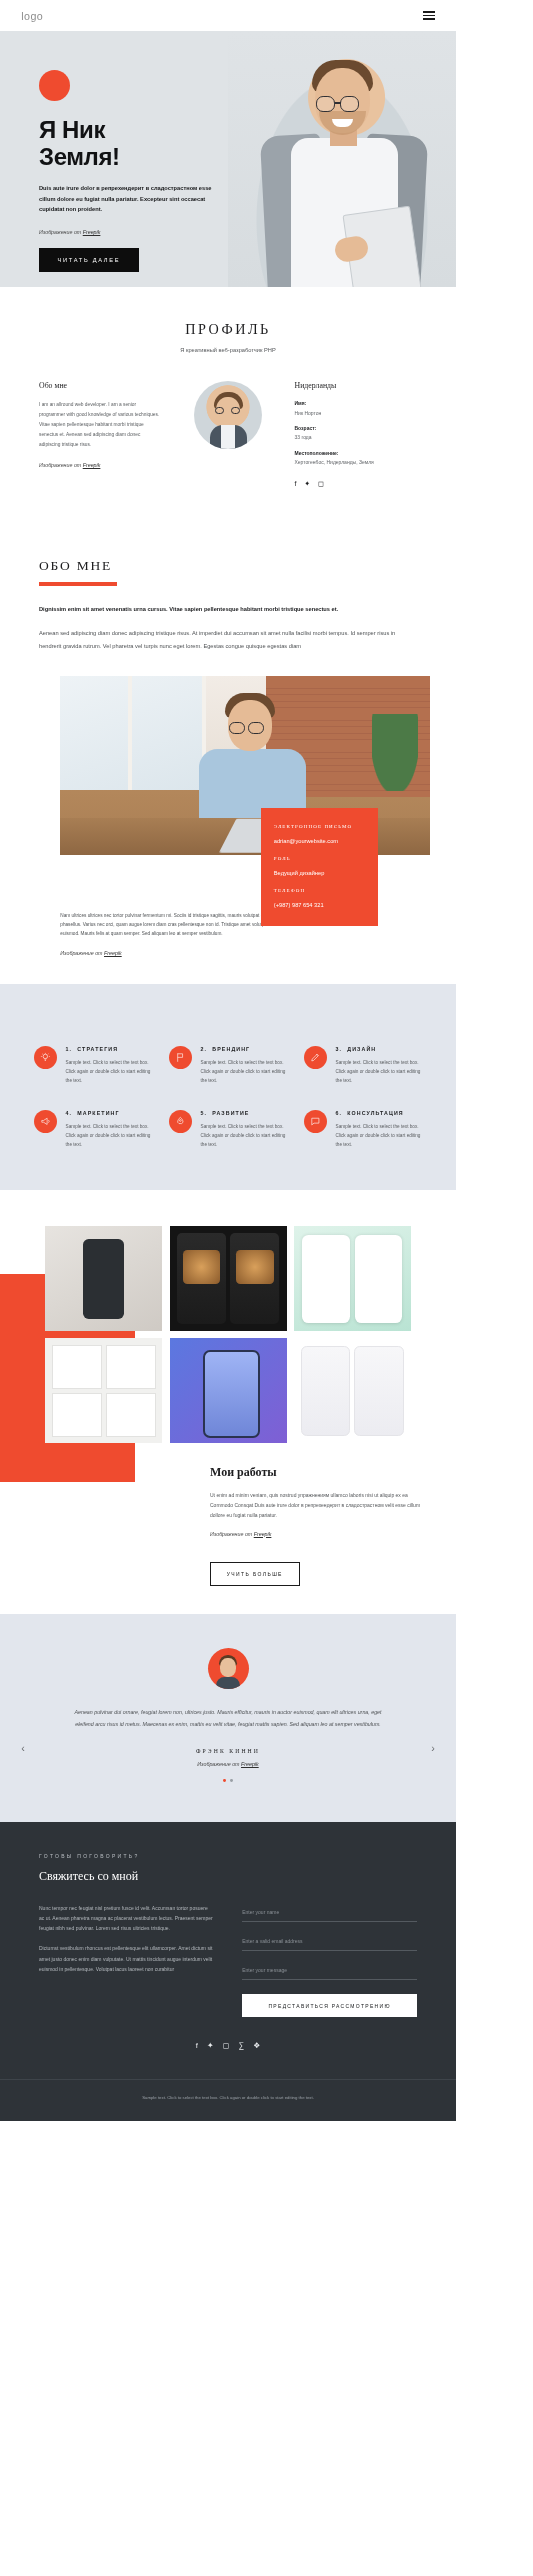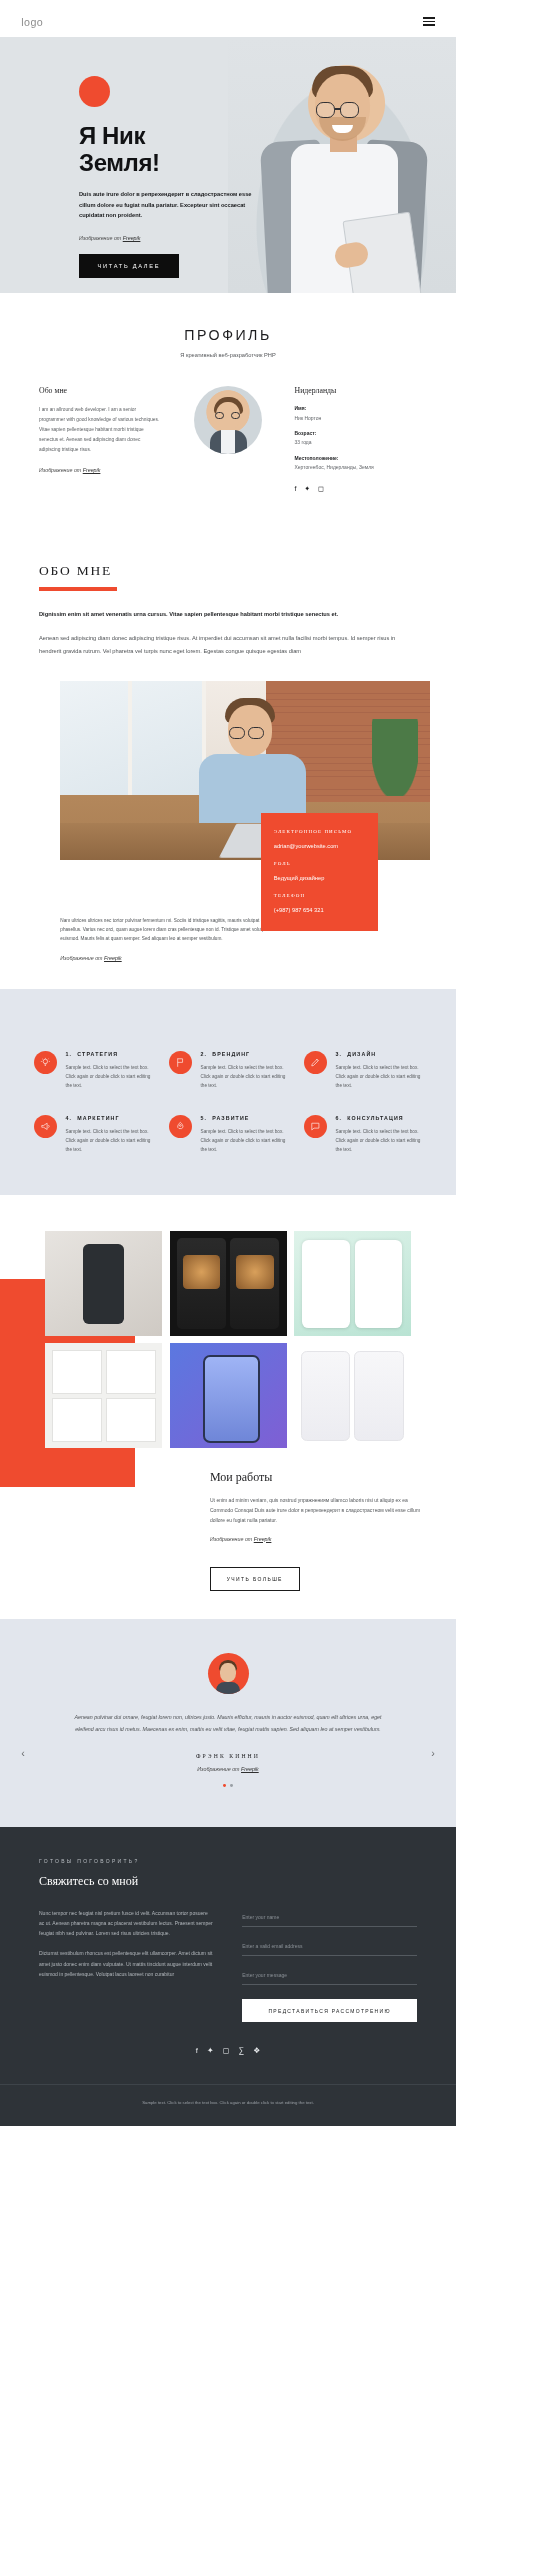--- a/index.html
+++ b/index.html
@@ -3,33 +3,33 @@
 <meta charset="utf-8">
 <style>
   * { box-sizing: border-box; margin: 0; padding: 0; }
   html, body { width: 534px; }
   body {
     font-family: "Liberation Sans", sans-serif;
     background: #ffffff;
     color: #2b2b2b;
     -webkit-font-smoothing: antialiased;
   }
-  .page { width: 456px; position: relative; overflow: hidden; margin-top: 6px; }
+  .page { width: 456px; position: relative; overflow: hidden; }
 
   
   .site-header {
     height: 31px; background: #fff; display: flex; align-items: center;
     justify-content: space-between; padding: 0 21.3px;
   }
   .logo { font-size: 10.7px; color: #8d8d8d; letter-spacing: 0.4px; font-weight: 400; }
   .burger { display: flex; flex-direction: column; gap: 2.1px; cursor: pointer; }
   .burger span { display: block; width: 12px; height: 1.4px; background: #1b1b1b; }
 
   
-  .hero { position: relative; background: #dfe3e6; height: 256px; overflow: hidden; padding-left: 40px; }
+  .hero { position: relative; background: #dfe3e6; height: 256px; overflow: hidden; }
   .hero-photo {
     position: absolute; right: 0; top: 0; width: 228px; height: 256px;
     background:
       radial-gradient(circle at 52% 26%, #e9c39f 0 38px, transparent 39px),
       radial-gradient(ellipse at 50% 74%, #cfd6da 0 85px, transparent 86px),
       linear-gradient(#dfe3e6, #d7dcdf);
     overflow: hidden;
   }
   
   .p-head { position:absolute; left:87px; top:37px; width:55px; height:65px; background:#e5bb96; border-radius:48% 48% 46% 46%; }
@@ -55,21 +55,21 @@
   .hero-desc { font-size: 5.7px; line-height: 1.85; font-weight: 700; color: #17181a; width: 178px; margin-bottom: 14.2px; }
   .credit { font-size: 5.3px; font-style: italic; color: #4a4a4a; margin-bottom: 12.8px; }
   .credit a { color: #2f2f2f; text-decoration: underline; }
   .btn-dark {
     display: inline-block; background: #0d0d0d; color: #fff; font-size: 5.7px;
     letter-spacing: 1.7px; padding: 9.2px 18.5px; border: 0; cursor: pointer;
     font-family: inherit; font-weight: 500;
   }
   .sec-center { text-align: center; }
   .sec-title-serif {
-    font-family: Liberation Sans, sans-serif; font-size: 14.2px; letter-spacing: 2.5px;
+    font-family: Liberation Serif, serif; font-size: 14.2px; letter-spacing: 2.5px;
     color: #1d1d1f; font-weight: 400;
   }
   .sec-sub { font-size: 5.7px; color: #55575a; margin-top: 8.5px; }
   .sec-sub-i { font-style: italic; }
 
   
   .profile { background:#fff; padding: 34px 39px 39px; }
   .profile-cols { display: flex; gap: 18.5px; margin-top: 28.5px; align-items: flex-start; }
   .col { flex: 1; }
   .col-mid { flex: 0 0 96px; display:flex; flex-direction:column; align-items:center; }
@@ -144,21 +144,21 @@
   .t2 .ph:after{content:"";position:absolute;left:12%;top:18%;width:76%;height:38%;background:radial-gradient(circle,#d9a05b,#8a5a2b);border-radius:4.3px;}
   .t3 { background:linear-gradient(160deg,#dff3ea,#b9e3d3); display:flex; gap:5px; padding:8.5px; }
   .t3 .ph{flex:1;background:#fff;border-radius:6.4px;box-shadow:0 0.7px 3.6px rgba(0,0,0,.12);}
   .t4 { background:#f1f1ef; display:grid; grid-template-columns:1fr 1fr; gap:3.6px; padding:6.4px; }
   .t4 div{background:#fff;border:0.7px solid #e2e2e0;}
   .t5 { background:linear-gradient(135deg,#5b78e0,#7f5fd4); }
   .t5:after{content:"";position:absolute;left:33px;top:11.4px;width:53px;height:84px;background:linear-gradient(#9fb4f5,#6f86d8);border-radius:7.1px;border:2.1px solid #2a3350;}
   .t6 { background:#fff; display:flex; gap:4.3px; padding:7.1px; }
   .t6 .ph{flex:1;background:linear-gradient(#f7f7f9,#ececf1);border-radius:5.7px;border:0.7px solid #e4e4e8;}
   .pf-copy { position:relative; z-index:2; width: 213px; margin: 21.3px 0 0 210px; }
-  .pf-h { font-family:"Liberation Serif", serif; font-size: 12px; color:#1d1d1f; margin-bottom: 10px; }
+  .pf-h { font-family:"Liberation Serif", serif; font-size: 12px; color:#1d1d1f; margin-bottom: 10px; font-weight: bold; }
   .pf-p { font-size: 5px; line-height: 2.05; color:#54575a; }
   .btn-outline {
     display:inline-block; margin-top: 12.8px; border: 1.1px solid #1b1b1b; background: transparent;
     font-size: 5px; letter-spacing: 1.4px; padding: 7.8px 15.7px; color:#141414; cursor:pointer; font-family:inherit;
   }
 
   
   .testi { background: #e2e6ed; padding: 34px 39px 40px; text-align:center; position:relative; }
   .t-avatar { width: 41px; height: 41px; border-radius:50%; margin: 0 auto 17px; position:relative; overflow:hidden; background:#ef4b2f; }
   .ta-hair{position:absolute;left:11.4px;top:6.4px;width:18.5px;height:11.4px;background:#5b3b23;border-radius:10px 10px 2.8px 2.8px;}

